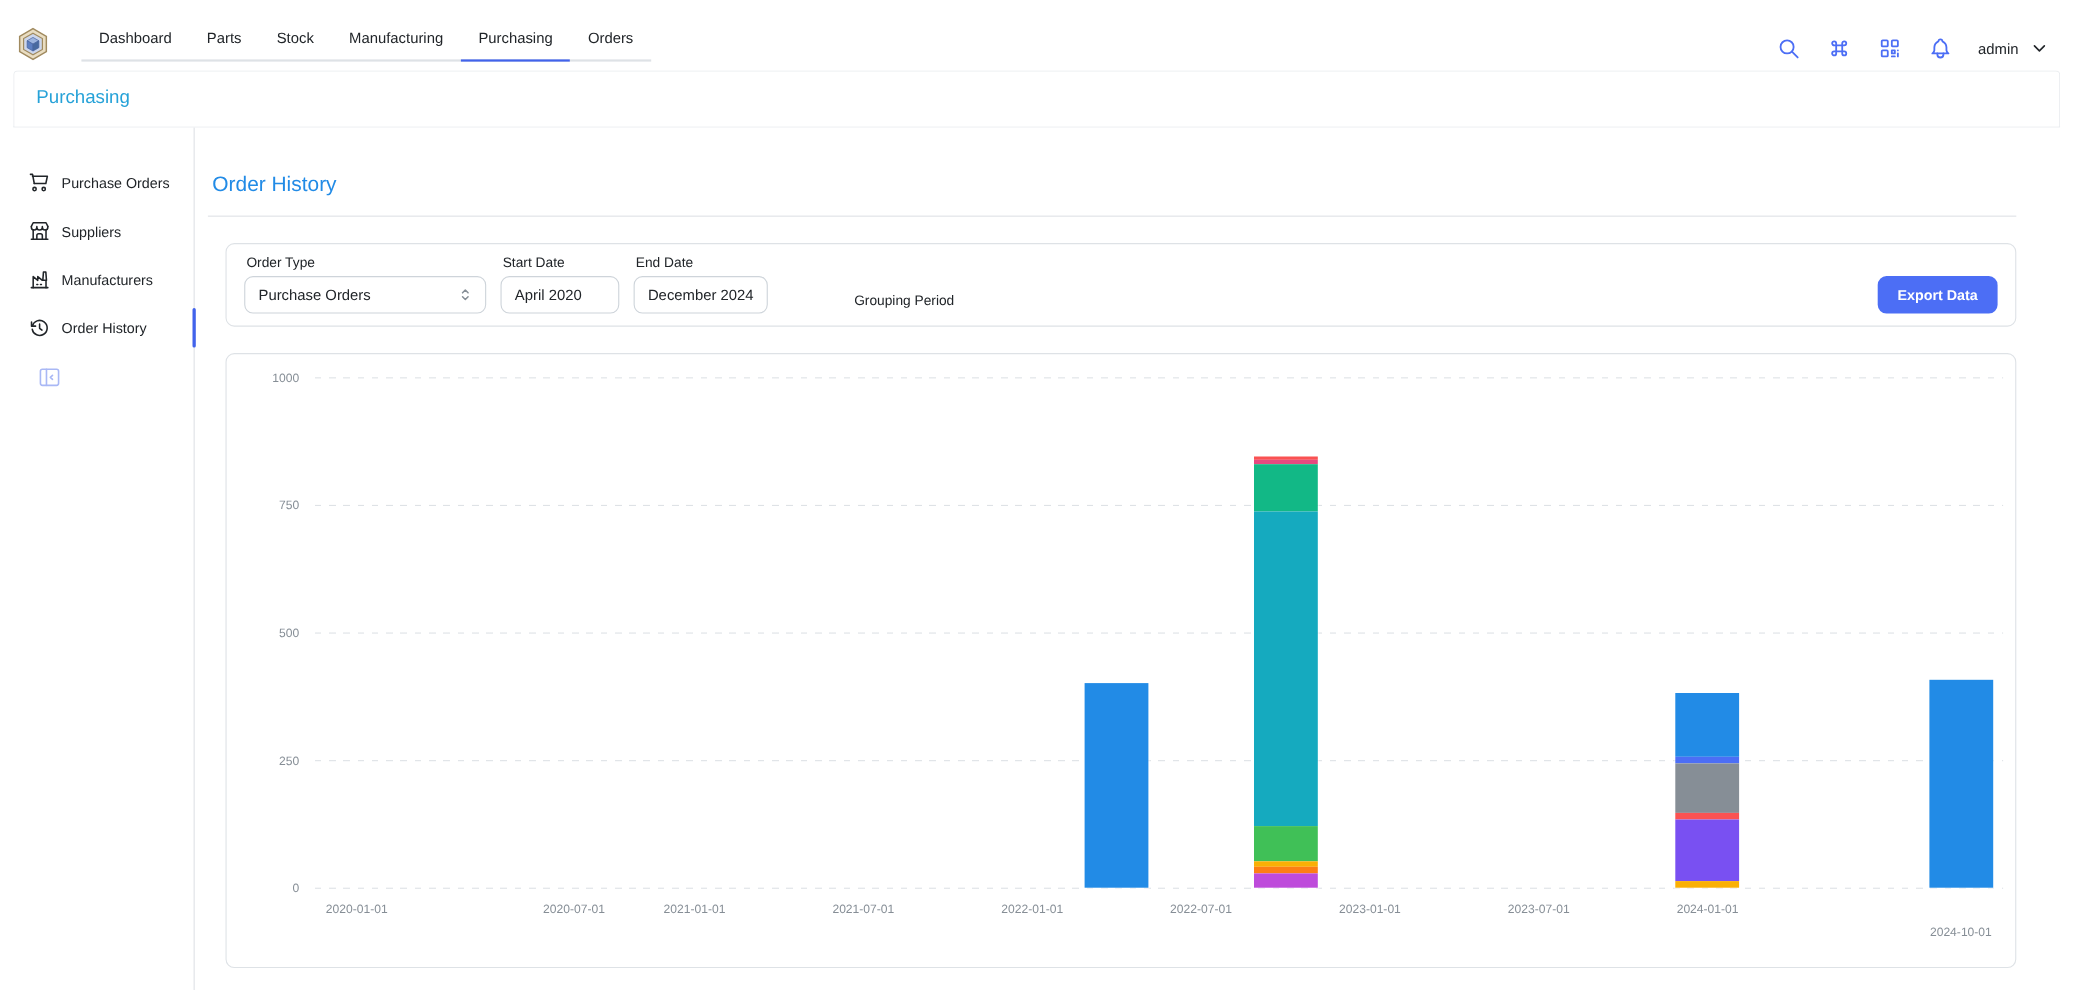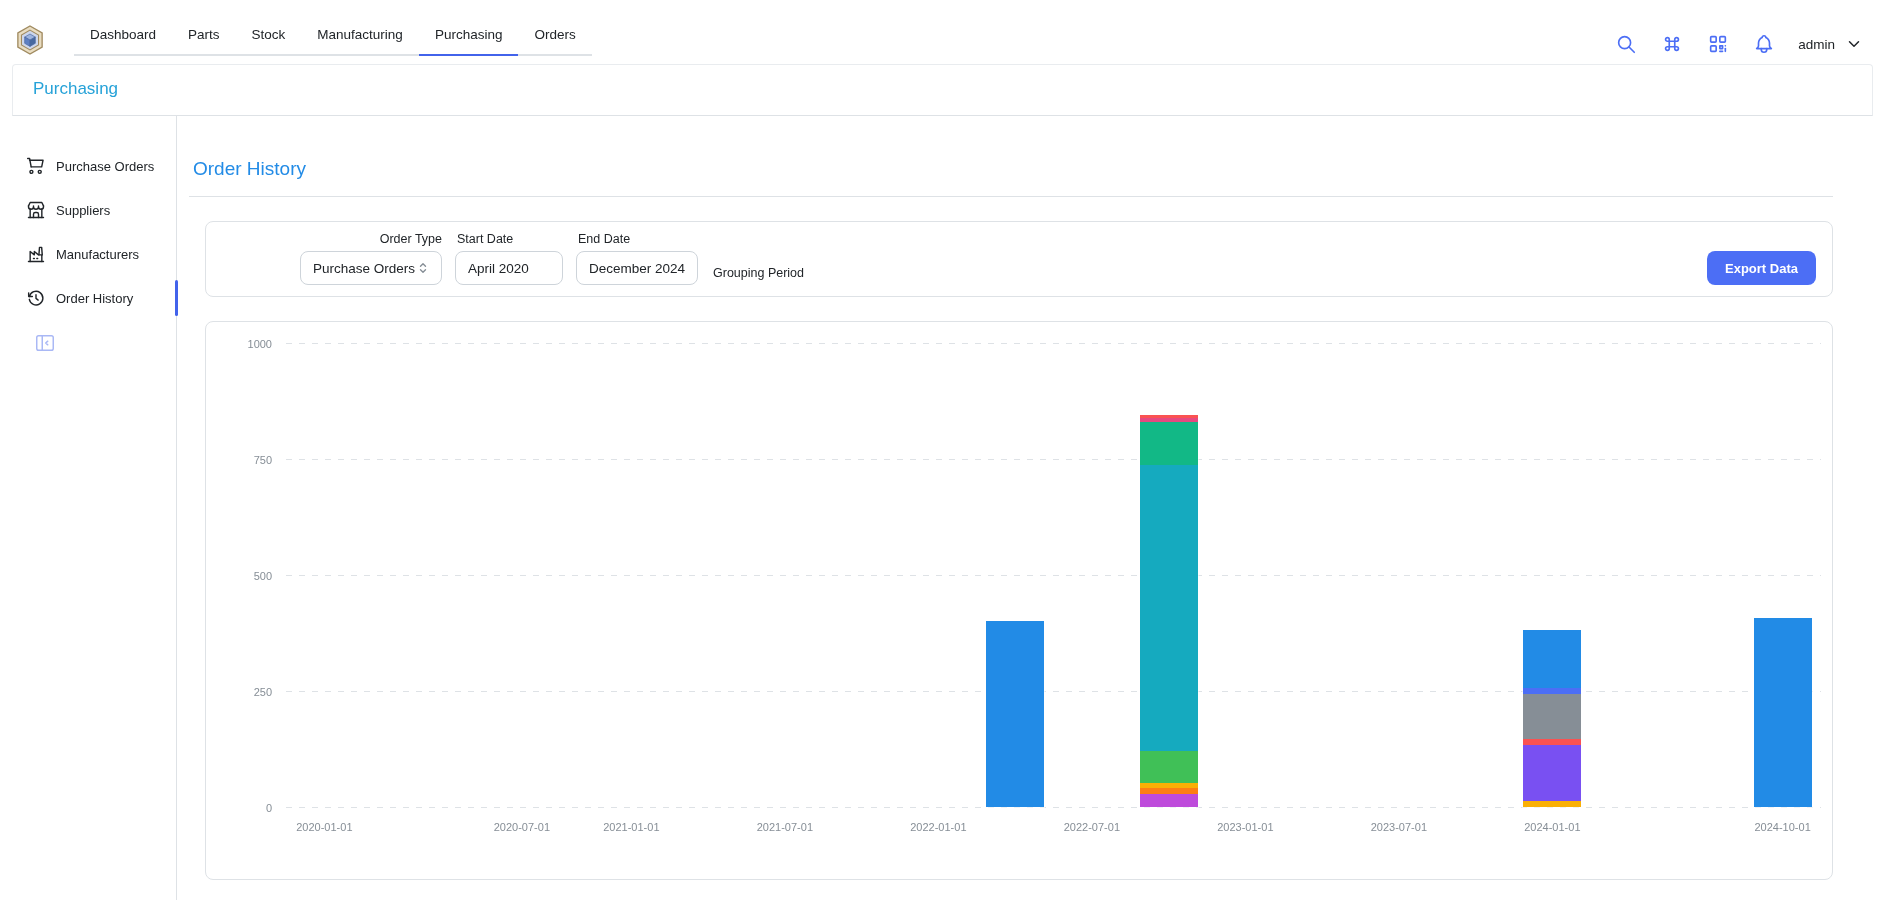--- a/index.html
+++ b/index.html
@@ -170,21 +170,21 @@
           <path d="M9 4v16"></path>
           <path d="M15 10l-2.2 2l2.2 2"></path>
         </svg></div>
     </div>
 
   <div class="content">
     <div class="page-title">Order History</div>
     <div class="title-divider"></div>
 
     <div class="filter-card">
-      <div class="field" style="width:220px;align-items:flex-end;">
+      <div class="field" style="width:220px;">
         <span class="flabel">Order Type</span>
         <div class="fbox">
           <span class="fval">Purchase Orders</span>
           <span class="updown">
             <svg viewBox="0 0 16 16" width="16" height="16" fill="none" stroke="currentColor" stroke-width="1.4" stroke-linecap="round" stroke-linejoin="round">
                 <path d="M5.5 6.2L8 3.7l2.5 2.5"></path>
                 <path d="M5.5 9.8L8 12.3l2.5 -2.5"></path>
               </svg>
           </span>
         </div>
@@ -194,21 +194,21 @@
         <div class="fbox">
           <span class="fval">April 2020</span>
         </div>
       </div>
       <div class="field" style="width:122px;">
         <span class="flabel">End Date</span>
         <div class="fbox">
           <span class="fval">December 2024</span>
         </div>
       </div>
-      <div class="field" style="width:220px;">
+      <div class="field" style="width:220px;text-align:center;">
         <span class="flabel">Grouping Period</span>
       </div>
       <button class="export-btn">Export Data</button>
     </div>
 
     <div class="chart-card">
       <div class="plot" id="plot">
           <div class="gridline" style="bottom: 0%;"></div>
           <div class="ytick" style="bottom: 0%;">0</div>
           <div class="gridline" style="bottom: 25%;"></div>
@@ -221,21 +221,21 @@
           <div class="ytick" style="bottom: 100%;">1000</div>
           <div class="xtick" style="left: 2.5%;">2020-01-01</div>
           <div class="xtick" style="left: 12.5%; margin-left: 44px;">2020-07-01</div>
           <div class="xtick" style="left: 22.5%;">2021-01-01</div>
           <div class="xtick" style="left: 32.5%;">2021-07-01</div>
           <div class="xtick" style="left: 42.5%;">2022-01-01</div>
           <div class="xtick" style="left: 52.5%;">2022-07-01</div>
           <div class="xtick" style="left: 62.5%;">2023-01-01</div>
           <div class="xtick" style="left: 72.5%;">2023-07-01</div>
           <div class="xtick" style="left: 82.5%;">2024-01-01</div>
-          <div class="xtick" style="left: 97.5%;">2024-10-01</div>
+          <div class="xtick" style="left: 97.5%; margin-top: 21px;">2024-10-01</div>
           <div class="bar" style="left: 47.5%;">
             <div class="seg" style="height: 186.4px; background: rgb(34, 139, 230);"></div>
           </div>
           <div class="bar" style="left: 57.5%;">
             <div class="seg" style="height: 13.048px; background: rgb(190, 75, 219);"></div>
             <div class="seg" style="height: 6.058px; background: rgb(253, 126, 20);"></div>
             <div class="seg" style="height: 5.126px; background: rgb(250, 176, 5);"></div>
             <div class="seg" style="height: 31.688px; background: rgb(64, 192, 87);"></div>
             <div class="seg" style="height: 285.658px; background: rgb(21, 170, 191);"></div>
             <div class="seg" style="height: 43.804px; background: rgb(18, 184, 134);"></div>

